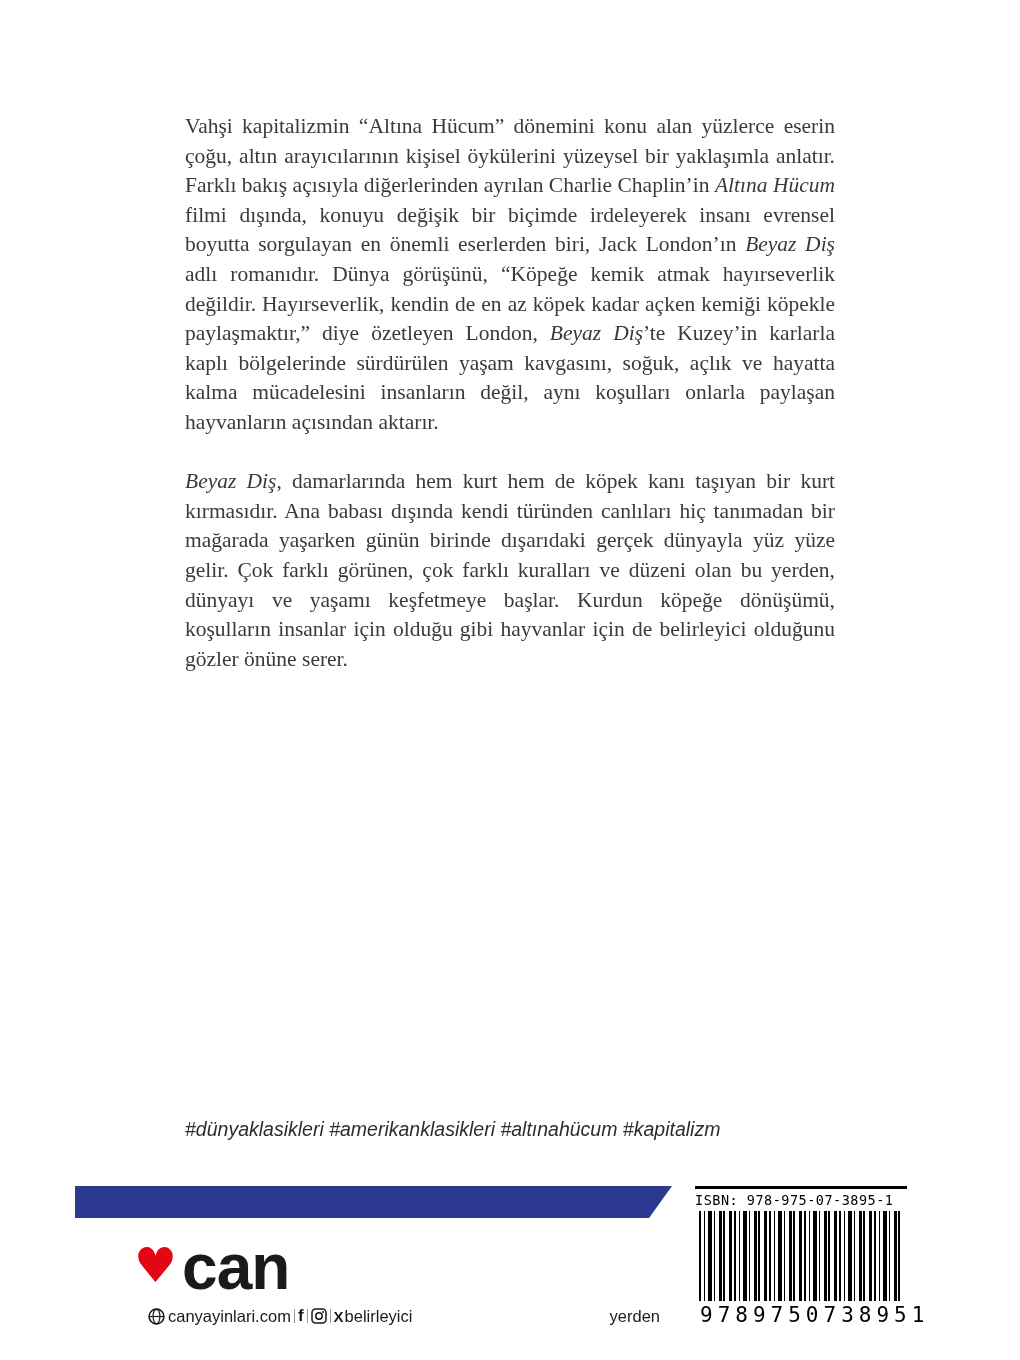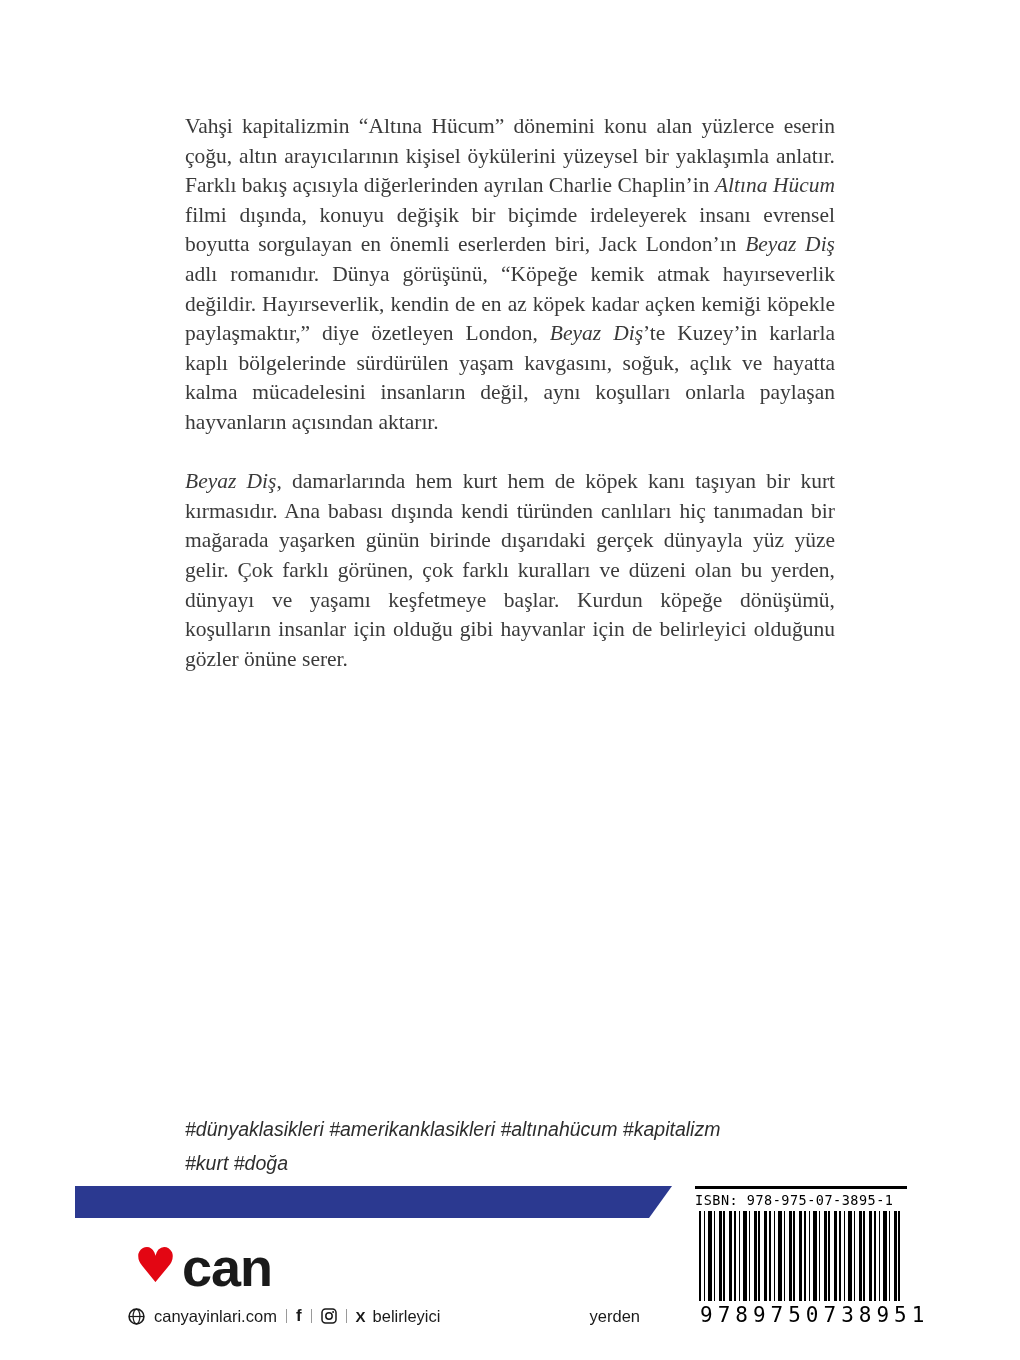--- a/index.html
+++ b/index.html
@@ -57,32 +57,32 @@
   .logo .heart {
     font-family:"DejaVu Sans", sans-serif;
     font-size:48px; line-height:1;
     color:#e30613;
     margin-right:5px;
     transform:translateY(-2px);
   }
   .logo .logo-text {
     font-family:"Liberation Sans", sans-serif;
     font-weight:700;
-    font-size:54px; line-height:1;
+    font-size:64px; line-height:1;
     letter-spacing:-1px;
     color:#1a1a1a;
   }
 
   
   .footer-row {
     position:absolute;
-    left:128px; top:1303px;
+    left:148px; top:1303px;
     width:512px; height:26px;
     display:flex; align-items:center;
-    gap:9px;
+    gap:3px;
     font-family:"Liberation Sans", sans-serif;
     font-size:16.5px;
     color:#1a1a1a;
   }
   .footer-row .divider { width:1px; height:14px; background:#9a9a9a; }
   .footer-row .fb { font-weight:700; font-size:17px; }
   .footer-row .xmark { font-weight:700; font-size:15px; }
   .footer-row .handle { margin-left:-2px; }
   .footer-row .genre { margin-left:auto; color:#1a1a1a; }
   .icon-svg { display:block; }
@@ -128,21 +128,20 @@
 
 <div class="page">
 
   <div class="body-text" style="color: rgb(58, 58, 58);">
       <div class="para"><span>Vahşi kapitalizmin “Altına Hücum” dönemini konu alan yüzlerce eserin çoğu, altın arayıcılarının kişisel öykülerini yüzeysel bir yaklaşımla anlatır. Farklı bakış açısıyla diğerlerinden ayrılan Charlie Chaplin’in </span><span class="it">Altına Hücum</span><span> filmi dışında, konuyu değişik bir biçimde irdeleyerek insanı evrensel boyutta sorgulayan en önemli eserlerden biri, Jack London’ın </span><span class="it">Beyaz Diş</span><span> adlı romanıdır. Dünya görüşünü, “Köpeğe kemik atmak hayırseverlik değildir. Hayırseverlik, kendin de en az köpek kadar açken kemiği köpekle paylaşmaktır,” diye özetleyen London, </span><span class="it">Beyaz Diş</span><span>’te Kuzey’in karlarla kaplı bölgelerinde sürdürülen yaşam kavgasını, soğuk, açlık ve hayatta kalma mücadelesini insanların değil, aynı koşulları onlarla paylaşan hayvanların açısından aktarır.</span></div>
       <div class="para"><span class="it">Beyaz Diş</span><span>, damarlarında hem kurt hem de köpek kanı taşıyan bir kurt kırmasıdır. Ana babası dışında kendi türünden canlıları hiç tanımadan bir mağarada yaşarken günün birinde dışarıdaki gerçek dünyayla yüz yüze gelir. Çok farklı görünen, çok farklı kuralları ve düzeni olan bu yerden, dünyayı ve yaşamı keşfetmeye başlar. Kurdun köpeğe dönüşümü, koşulların insanlar için olduğu gibi hayvanlar için de belirleyici olduğunu gözler önüne serer.</span></div>
     </div>
 
   <div class="hashtags">
     <div>#dünyaklasikleri #amerikanklasikleri #altınahücum #kapitalizm</div>
-    <div>#kurt #doğa</div>
   </div>
 
   <div class="banner" style="background: rgb(43, 57, 144);"></div>
 
   <div class="logo">
     <span class="heart" style="color: rgb(227, 6, 19);">♥</span>
     <span class="logo-text">can</span>
   </div>
 
   <div class="footer-row">

